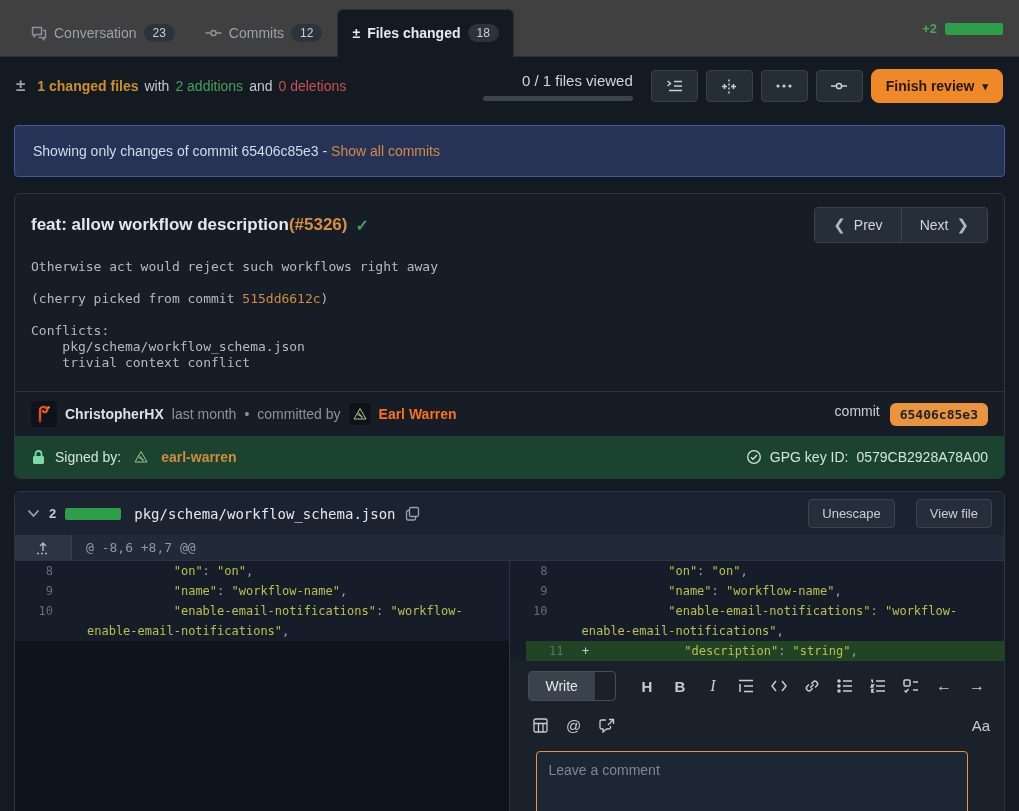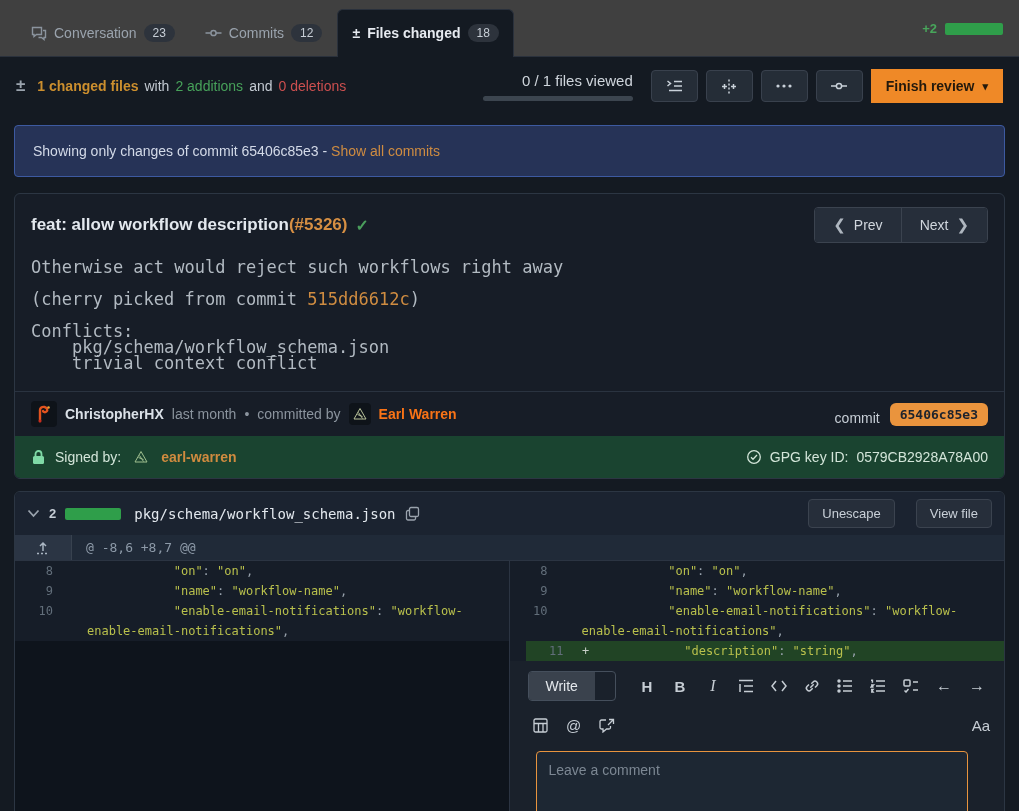--- a/index.html
+++ b/index.html
@@ -23,46 +23,46 @@
   .diff-pm { color:#9aa3ad; font-size:17px; font-weight:700; margin-right:6px; }
   .sum-orange { color:#cc8f2e; font-weight:700; }
   .sum-plain { color:#c2c9d1; }
   .sum-green { color:#47a15a; }
   .sum-red { color:#cc4f4f; }
   .summary-right { margin-left:auto; display:flex; align-items:center; gap:8px; }
   .viewed { display:flex; flex-direction:column; align-items:flex-end; margin-right:10px; }
   .viewed-label { color:#cfd5dc; font-size:15px; }
   .viewed-track { width:150px; height:5px; background:#3c454f; border-radius:3px; margin-top:7px; }
   .icon-btn { background:#252d37; border:1px solid #39414d; border-radius:4px; width:47px; height:32px; display:flex; align-items:center; justify-content:center; color:#c9d1d9; cursor:pointer; }
-  .finish-btn { background:#ef8927; border:1px solid #ef8927; color:#23190c; font-weight:700; border-radius:0; height:34px; padding:0 14px; display:flex; align-items:center; gap:8px; cursor:pointer; font-size:14px; }
+  .finish-btn { background:#ef8927; border:1px solid #ef8927; color:#23190c; font-weight:700; border-radius:8px; height:34px; padding:0 14px; display:flex; align-items:center; gap:8px; cursor:pointer; font-size:14px; }
   .caret-down { font-size:11px; }
 
   
   .banner { margin:8px 14px 16px 14px; background:#263357; border:1px solid #3d5aa1; border-radius:4px; padding:17px 18px; color:#d3dae8; }
   .banner a { color:#cf8c41; text-decoration:none; cursor:pointer; }
 
   
   .commit-box { margin:0 14px 12px 14px; background:#171d27; border:1px solid #2c3643; border-radius:6px; overflow:hidden; }
   .commit-head { display:flex; align-items:center; padding:13px 16px 8px 16px; }
   .commit-title { color:#e3e8ee; font-size:17px; font-weight:600; }
   .issue-ref { color:#d68f43; font-size:17px; font-weight:600; }
   .title-check { color:#4a9e5c; font-size:16px; font-weight:700; margin-left:8px; }
   .prevnext { margin-left:auto; display:flex; border:1px solid #3b434f; border-radius:4px; overflow:hidden; }
   .pn-btn { background:#262e3a; color:#d0d6dd; padding:8px 18px; display:flex; align-items:center; gap:8px; cursor:pointer; }
   .pn-btn + .pn-btn { border-left:1px solid #3b434f; }
   .pn-chev { font-size:15px; color:#aeb6bf; }
-  .commit-msg { padding:8px 16px 20px 16px; font-family:"DejaVu Sans Mono", monospace; font-size:17px; color:#b2bac2; }
+  .commit-msg { padding:8px 16px 20px 16px; font-family:"DejaVu Sans Mono", monospace; font-size:13px; color:#b2bac2; }
   .msg-line { line-height:16px; white-space:pre-wrap; }
   .sg-link { color:#cf8c41; cursor:pointer; }
   .author-row { border-top:1px solid #2a3340; display:flex; align-items:center; gap:8px; padding:9px 16px; }
   .avatar { width:26px; height:26px; border-radius:4px; background:#0e1319; display:flex; align-items:center; justify-content:center; overflow:hidden; flex:0 0 auto; }
   .author-name { color:#dbe1e8; font-weight:700; }
   .author-dim { color:#8b949e; }
   .committer-name { color:#f97316; font-weight:700; }
-  .author-right { margin-left:auto; display:flex; align-items:flex-end; gap:10px; }
+  .author-right { margin-left:auto; display:flex; align-items:flex-start; gap:10px; }
   .commit-word { color:#c7ced6; }
   .sha-badge { background:#ea943d; color:#1c232d; font-family:"DejaVu Sans Mono", monospace; font-size:13px; font-weight:700; padding:4px 10px; border-radius:6px; cursor:pointer; }
   .signed-row { background:#1a4430; display:flex; align-items:center; gap:9px; padding:10px 16px; color:#d3e5d9; }
   .signed-right { margin-left:auto; display:flex; align-items:center; gap:8px; }
   .signer { color:#d08b3f; font-weight:700; cursor:pointer; }
 
   
   .file-box { margin:0 14px; border:1px solid #2c3643; border-radius:6px 6px 0 0; overflow:hidden; }
   .file-head { background:#1b2330; display:flex; align-items:center; gap:9px; padding:7px 12px; }
   .chev { color:#9aa3ad; display:flex; }

